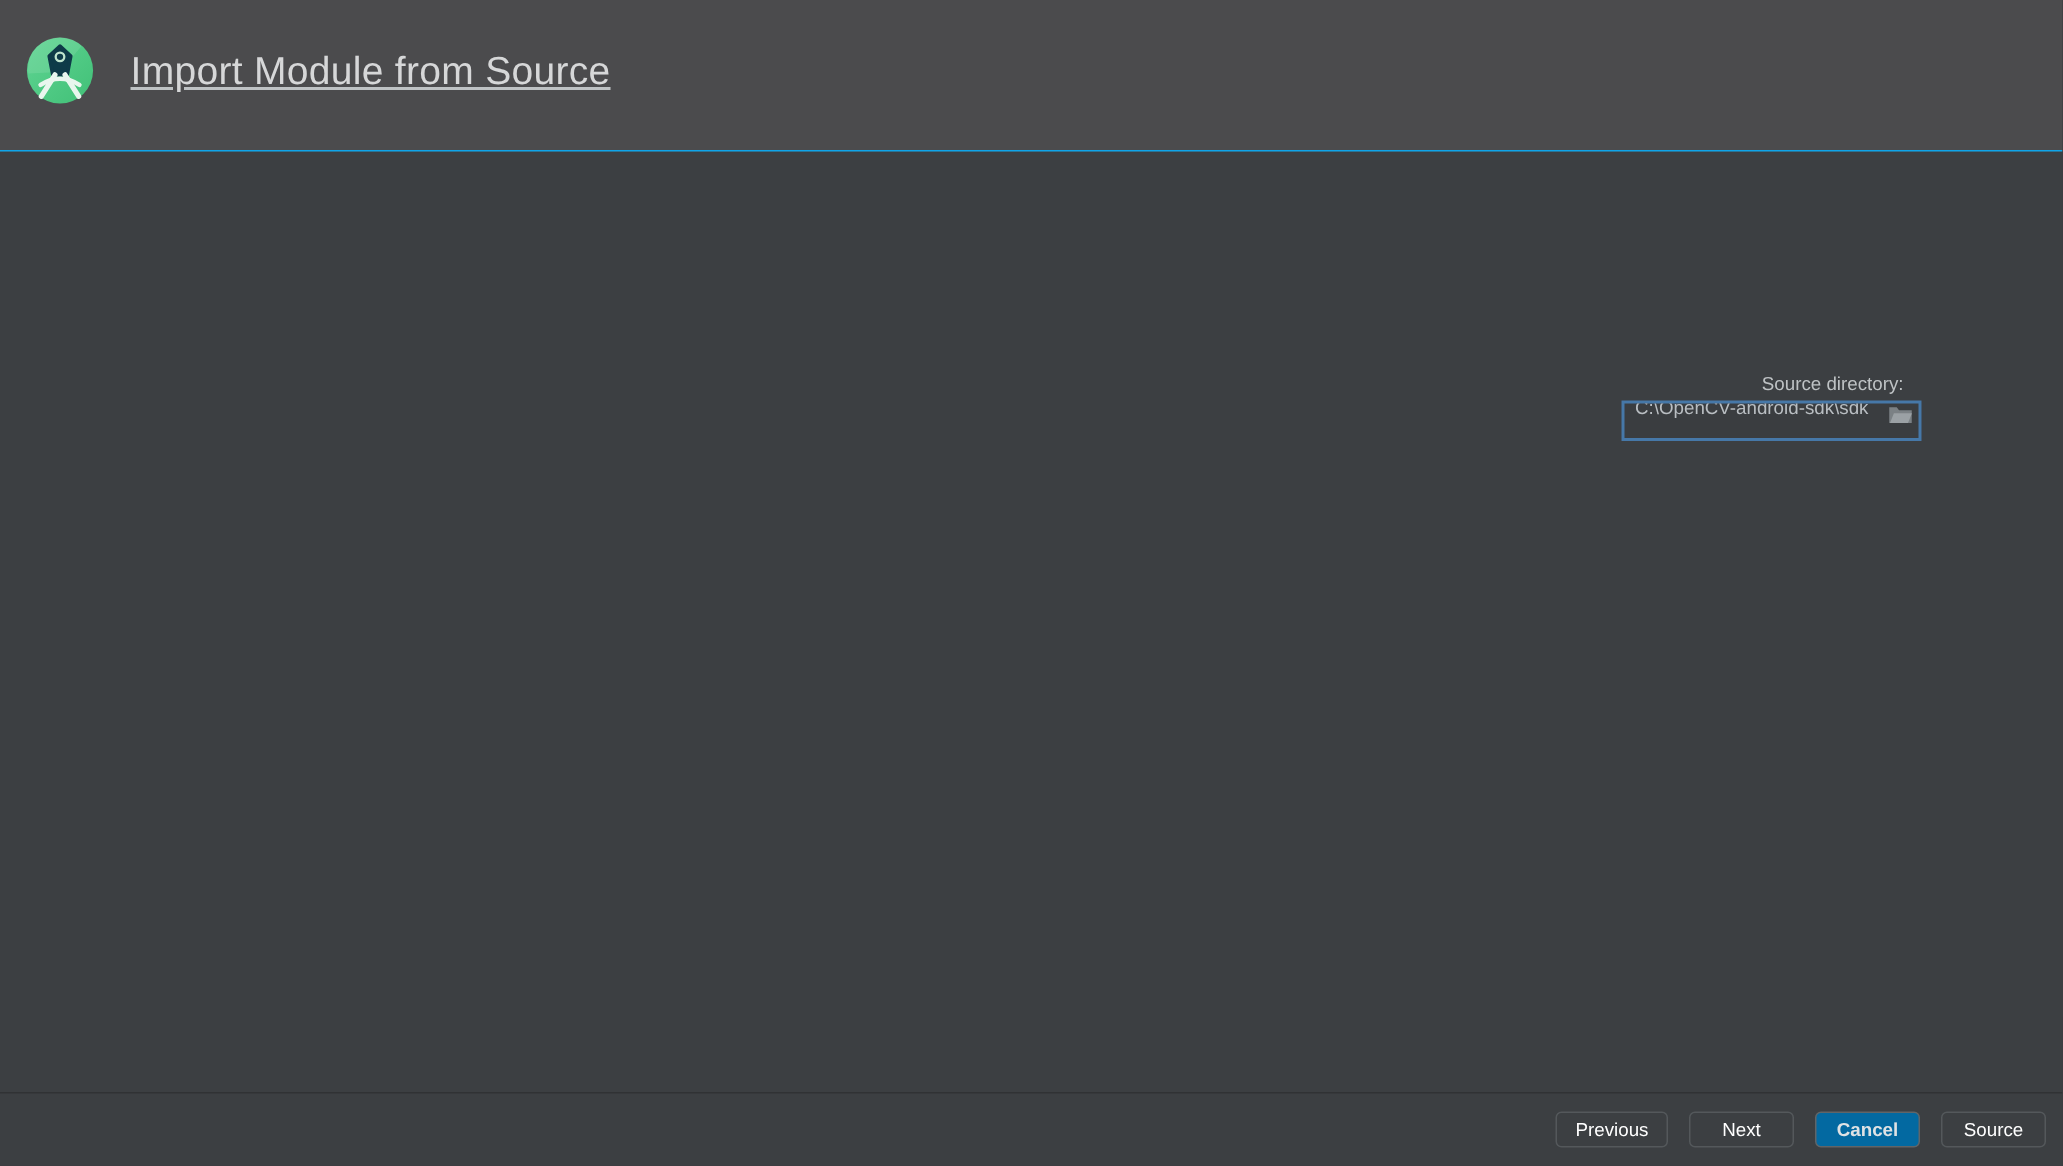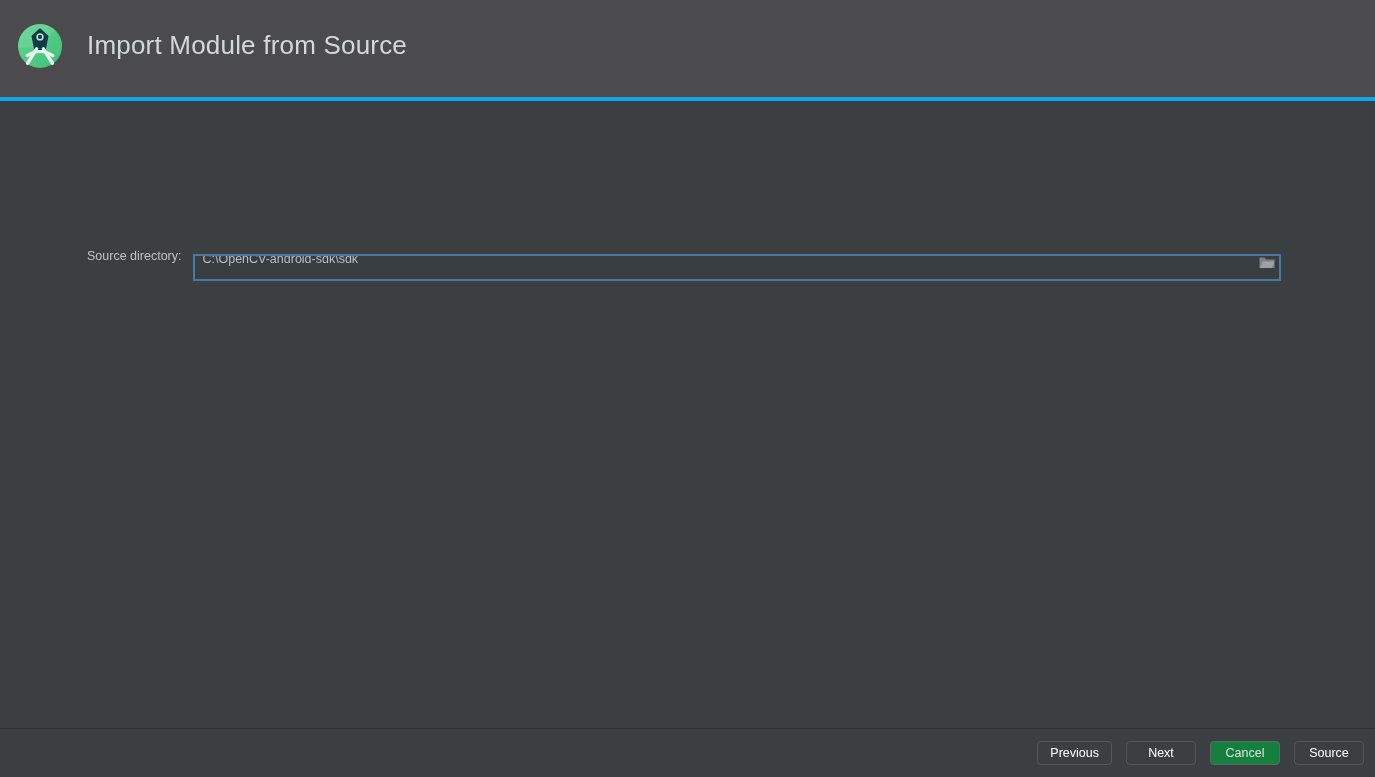--- a/index.html
+++ b/index.html
@@ -10,24 +10,25 @@
     position: relative;
     color: #bec2c4;
   }
 
   
   .dialog-header {
     position: absolute;
     top: 0; left: 0; right: 0;
     height: 101px;
     background: #4b4b4d;
-    border-bottom: 4px solid #0ea5e9;
+    border-bottom: 1px solid #0ea5e9;
     display: flex;
     align-items: center;
     padding: 0 0 6px 17px;
+    text-decoration: underline;
   }
   .logo-wrap {
     width: 46px; height: 46px;
     flex: 0 0 46px;
     margin-right: 24px;
   }
   .dialog-title {
     font-size: 26px;
     font-weight: 400;
     color: #d6d7d8;
@@ -40,21 +41,22 @@
     top: 102px; left: 0; right: 0; bottom: 49px;
     background: #3c3f42;
   }
   .form-row {
     position: absolute;
     left: 87px;
     right: 94px;
     top: 147px; 
     height: 27px;
     display: flex;
-    align-items: flex-start;
+    align-items: flex-end;
+    flex-direction: column;
   }
   .field-label {
     font-size: 12.5px;
     color: #bec2c4;
     margin-right: 12px;
     white-space: nowrap;
   }
   .input-wrap {
     position: relative;
     flex: 1;
@@ -110,22 +112,23 @@
     font-size: 12.5px;
     color: #dfe2e4;
     cursor: pointer;
   }
   .btn.disabled {
     color: #ffffff;
     border-color: #54585b;
     cursor: default;
   }
   .btn.primary-cancel {
-    background: #15803d;
+    background: #0369a1;
     border-color: #606568;
+    font-weight: bold;
   }
 </style>
 </head>
 <body>
 
 <div class="dialog-header">
   <div class="logo-wrap">
     <svg viewBox="0 0 48 48" width="46" height="46" aria-hidden="true">
       <defs>
         <linearGradient id="lg" x1="0" y1="0" x2="1" y2="1">

